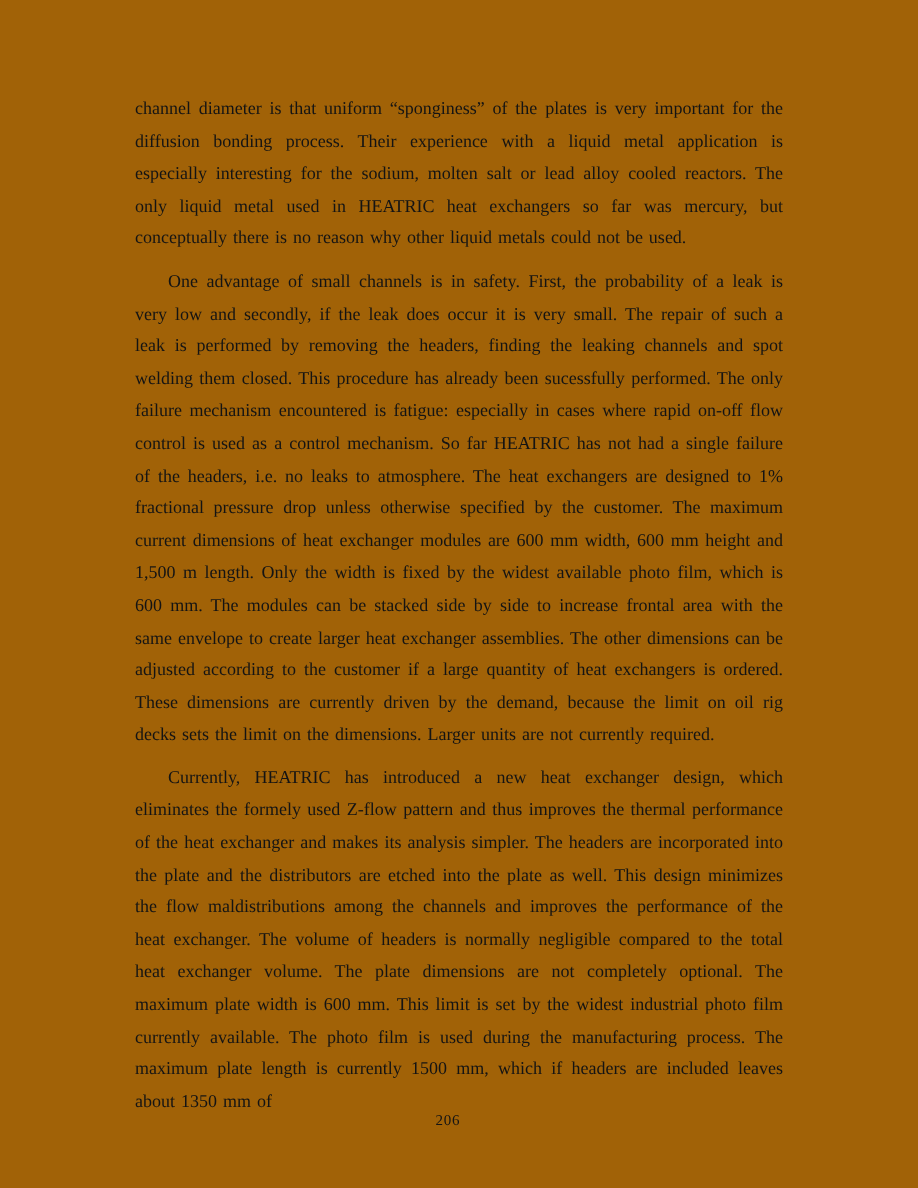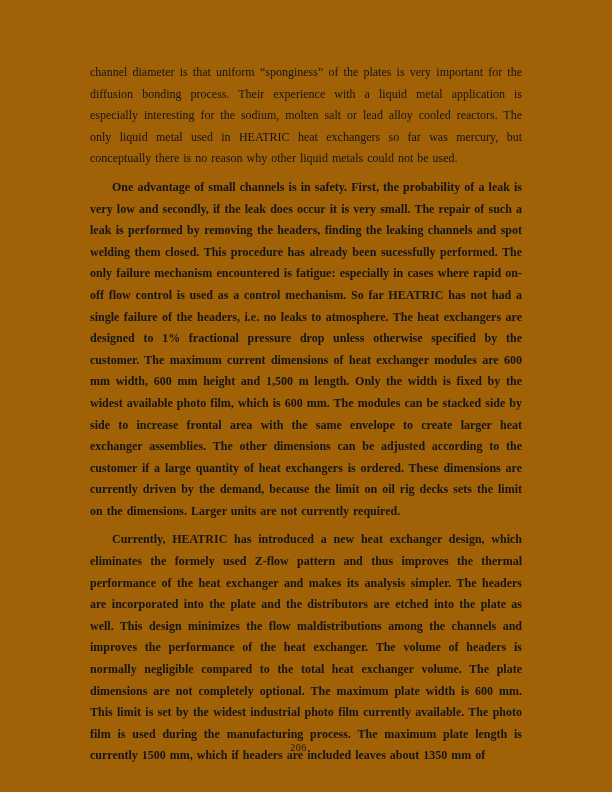--- a/index.html
+++ b/index.html
@@ -24,21 +24,20 @@
   }
   p.body-para {
     font-size: 12px;
     line-height: 21.6px;
     text-align: justify;
     margin: 0 0 7px 0;
     word-spacing: 1px;
   }
   p.body-para.indented {
     text-indent: 22px;
-    font-weight: bold;
   }
   .page-number {
     position: absolute;
     left: 0;
     top: 742px;
     width: 597px;
     text-align: center;
     font-size: 10px;
     letter-spacing: 0.5px;
   }

